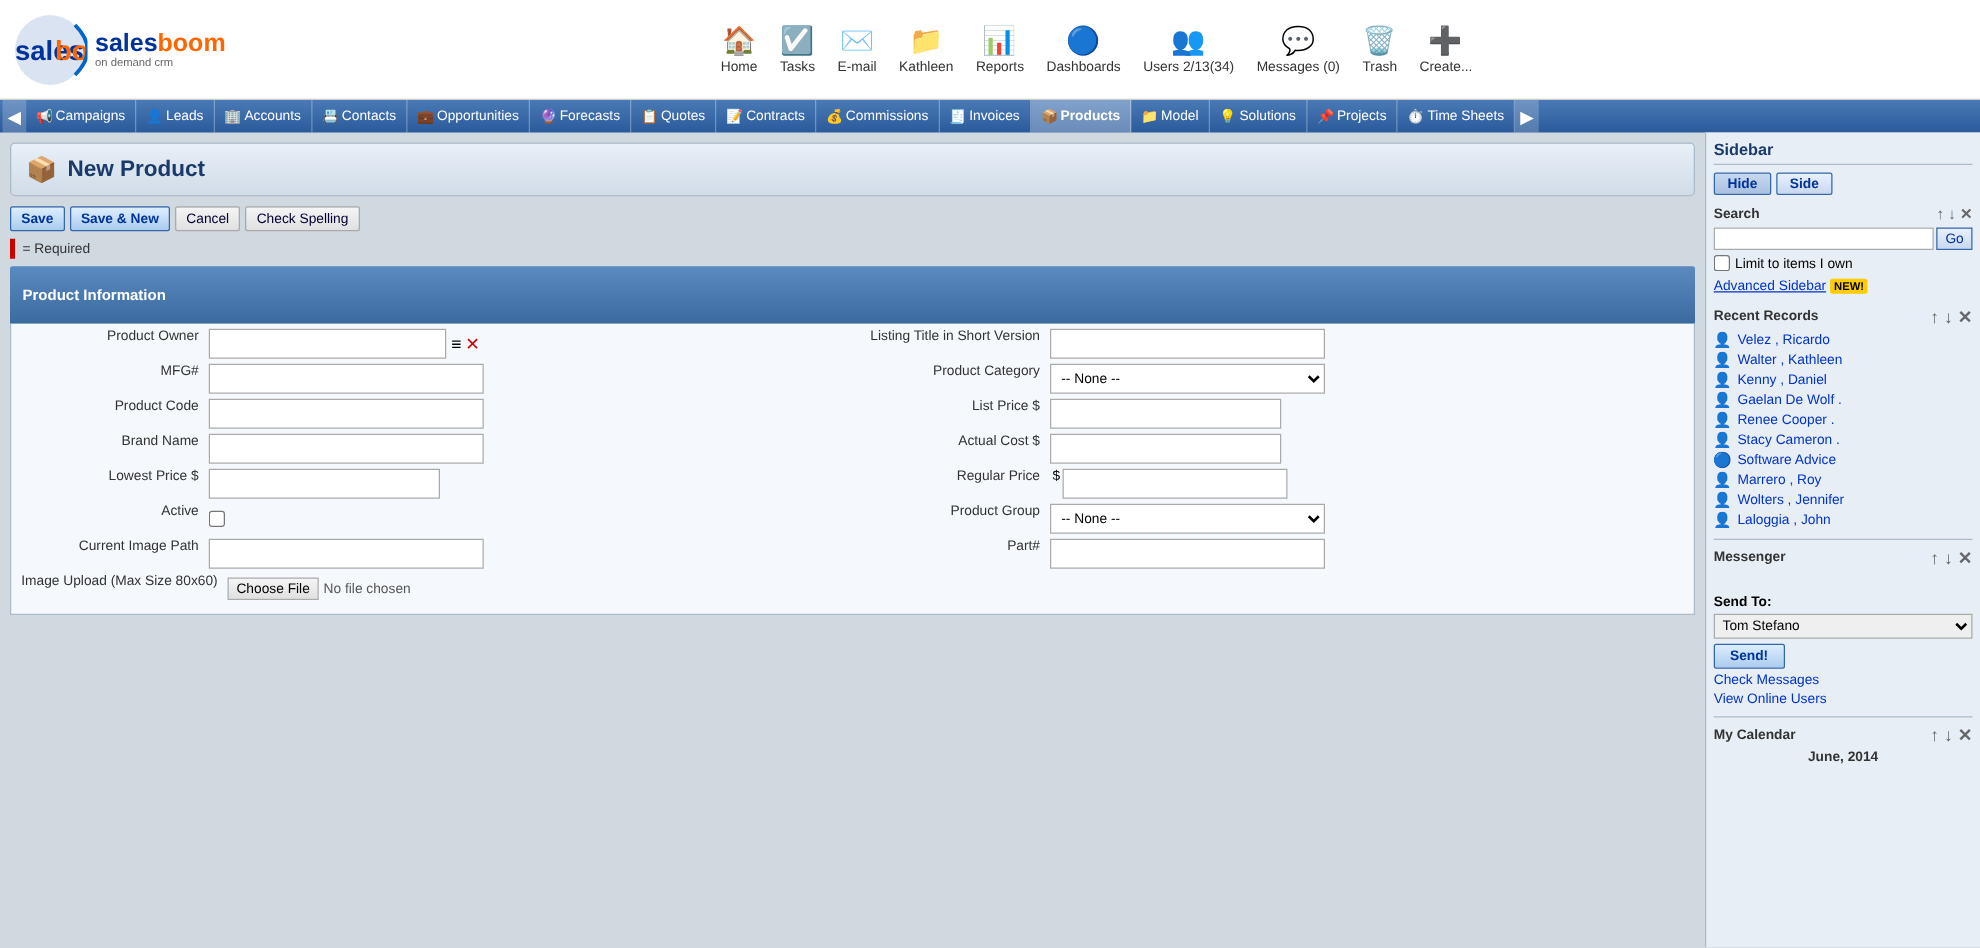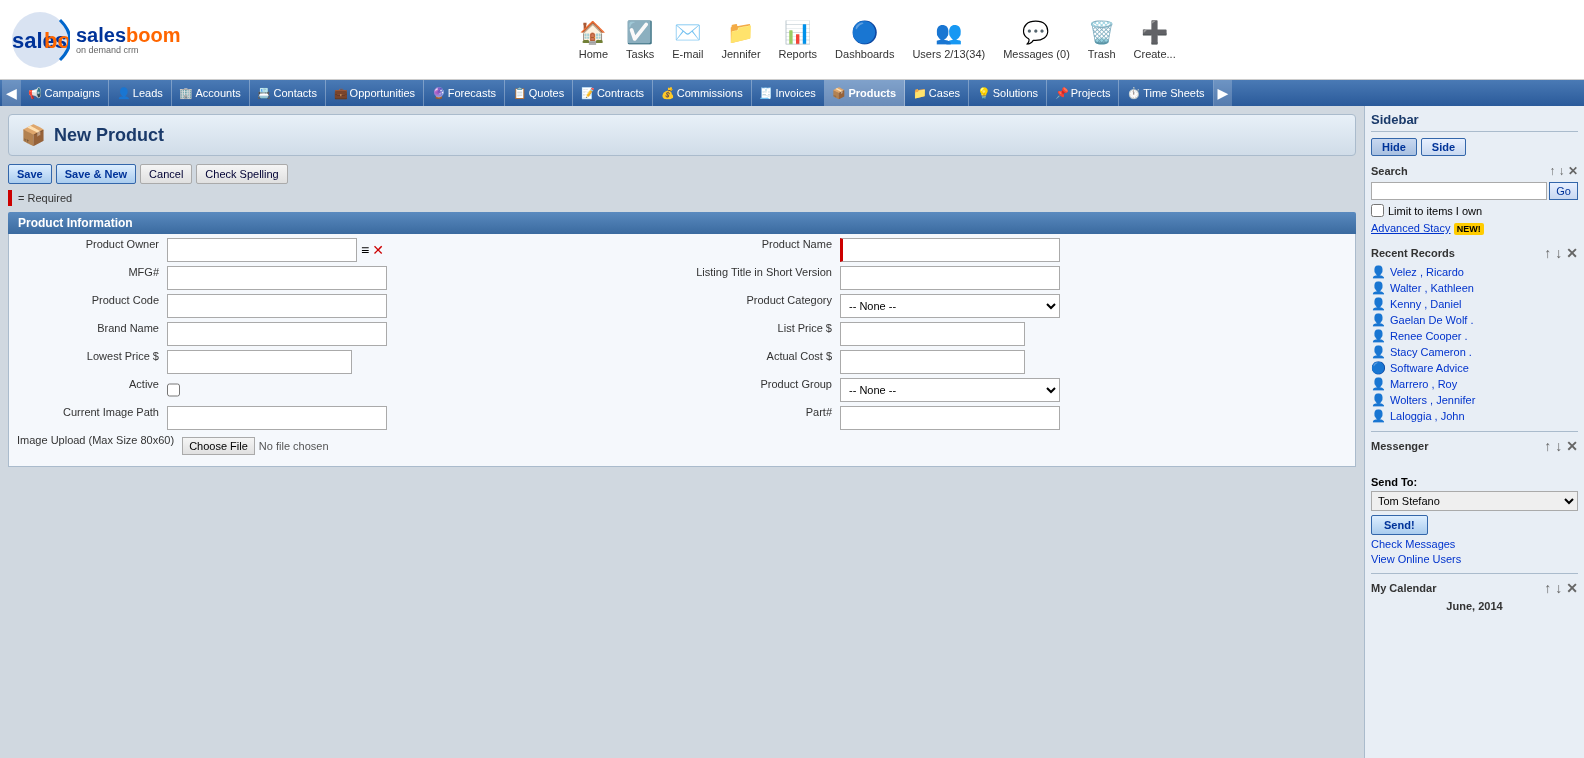--- a/index.html
+++ b/index.html
@@ -29,21 +29,21 @@
     
     .action-buttons { display: flex; gap: 4px; margin-bottom: 6px; }
     .btn { font-size: 11px; padding: 3px 8px; cursor: pointer; border: 1px solid #aaa; background: linear-gradient(to bottom, #f5f5f5, #e0e0e0); border-radius: 2px; color: #000033; }
     .btn-primary { border-color: #3366aa; background: linear-gradient(to bottom, #ddeeff, #aaccee); color: #003399; font-weight: bold; }
 
     
     .required-note { display: flex; align-items: center; gap: 6px; margin-bottom: 6px; font-size: 11px; color: #333; }
     .req-bar { width: 4px; height: 16px; background: #cc0000; display: inline-block; }
 
     
-    .section-header { background: linear-gradient(to bottom, #5a8abf, #3a6a9f); color: #fff; font-weight: bold; font-size: 12px; padding: 4px 10px; border-radius: 2px 2px 0 0; }
+    .section-header { background: linear-gradient(to bottom, #5a8abf, #3a6a9f); color: #fff; font-weight: bold; font-size: 12px; padding: 16px 10px; border-radius: 2px 2px 0 0; }
     .form-section { border: 1px solid #aabbcc; border-top: none; background: #f5f8fc; margin-bottom: 10px; }
     .form-grid { display: grid; grid-template-columns: 1fr 1fr; }
     .form-col { padding: 4px 8px; }
     .form-row { display: flex; margin-bottom: 4px; min-height: 24px; }
     .form-label { text-align: right; padding-right: 8px; color: #333; min-width: 150px; font-size: 11px; white-space: nowrap; }
     .form-input { border: 1px solid #aaa; padding: 2px 4px; font-size: 11px; background: #fff; }
     .form-input.required-field { border-left: 3px solid #cc0000; }
     .form-select { border: 1px solid #aaa; padding: 2px 4px; font-size: 11px; background: #fff; }
     .inline-icons { display: flex; align-items: center; gap: 3px; margin-left: 4px; }
     .icon-btn { cursor: pointer; font-size: 14px; }
@@ -124,21 +124,21 @@
     <div class="top-icon-item">
       <span class="icon-img">☑️</span>
       <span>Tasks</span>
     </div>
     <div class="top-icon-item">
       <span class="icon-img">✉️</span>
       <span>E-mail</span>
     </div>
     <div class="top-icon-item">
       <span class="icon-img">📁</span>
-      <span>Jennifer</span>
+      <span>Kathleen</span>
     </div>
     <div class="top-icon-item">
       <span class="icon-img">📊</span>
       <span>Reports</span>
     </div>
     <div class="top-icon-item">
       <span class="icon-img">🔵</span>
       <span>Dashboards</span>
     </div>
     <div class="top-icon-item">
@@ -201,21 +201,21 @@
   <div class="nav-item">
     <span>🧾</span>
     <span>Invoices</span>
   </div>
   <div class="nav-item active">
     <span>📦</span>
     <span>Products</span>
   </div>
   <div class="nav-item">
     <span>📁</span>
-    <span>Cases</span>
+    <span>Model</span>
   </div>
   <div class="nav-item">
     <span>💡</span>
     <span>Solutions</span>
   </div>
   <div class="nav-item">
     <span>📌</span>
     <span>Projects</span>
   </div>
   <div class="nav-item">
@@ -298,24 +298,20 @@
               <div class="file-upload-wrap">
                 <button class="file-choose-btn">Choose File</button>
                 <span class="file-no-file">No file chosen</span>
               </div>
             </div>
 
           </div>
 
           <div class="form-col">
 
-            <div class="form-row">
-              <span class="form-label">Product Name</span>
-              <input type="text" class="form-input required-field" style="width: 220px;">
-            </div>
 
             <div class="form-row">
               <span class="form-label">Listing Title in Short Version</span>
               <input type="text" class="form-input" style="width: 220px;">
             </div>
 
             <div class="form-row">
               <span class="form-label">Product Category</span>
               <select class="form-select" style="width:220px;">
                 <option>-- None --</option>
@@ -325,20 +321,25 @@
             <div class="form-row">
               <span class="form-label">List Price $</span>
               <input type="text" class="form-input" style="width: 185px;">
             </div>
 
             <div class="form-row">
               <span class="form-label">Actual Cost $</span>
               <input type="text" class="form-input" style="width: 185px;">
             </div>
 
+            <div class="form-row">
+              <span class="form-label">Regular Price</span>
+              <span class="dollar-prefix">$</span>
+              <input type="text" class="form-input" style="width: 180px;">
+            </div>
 
             <div class="form-row">
               <span class="form-label">Product Group</span>
               <select class="form-select" style="width:220px;">
                 <option>-- None --</option>
               </select>
             </div>
 
             <div class="form-row">
               <span class="form-label">Part#</span>
@@ -364,21 +365,21 @@
       </div>
       <div class="sidebar-search-row">
         <input type="text" class="sidebar-search-input" style="">
         <button class="sidebar-go-btn">Go</button>
       </div>
       <div class="sidebar-checkbox-row">
         <input type="checkbox" style="">
         <span>Limit to items I own</span>
       </div>
       <div style="margin-top:4px;">
-        <span class="sidebar-link">Advanced Stacy</span>
+        <span class="sidebar-link">Advanced Sidebar</span>
         <span class="new-badge">NEW!</span>
       </div>
     </div>
 
     <div>
       <div class="sidebar-section-title">
         <span>Recent Records</span>
         <span class="sidebar-section-controls">
           <span class="sidebar-section-ctrl">↑</span>
           <span class="sidebar-section-ctrl">↓</span>

